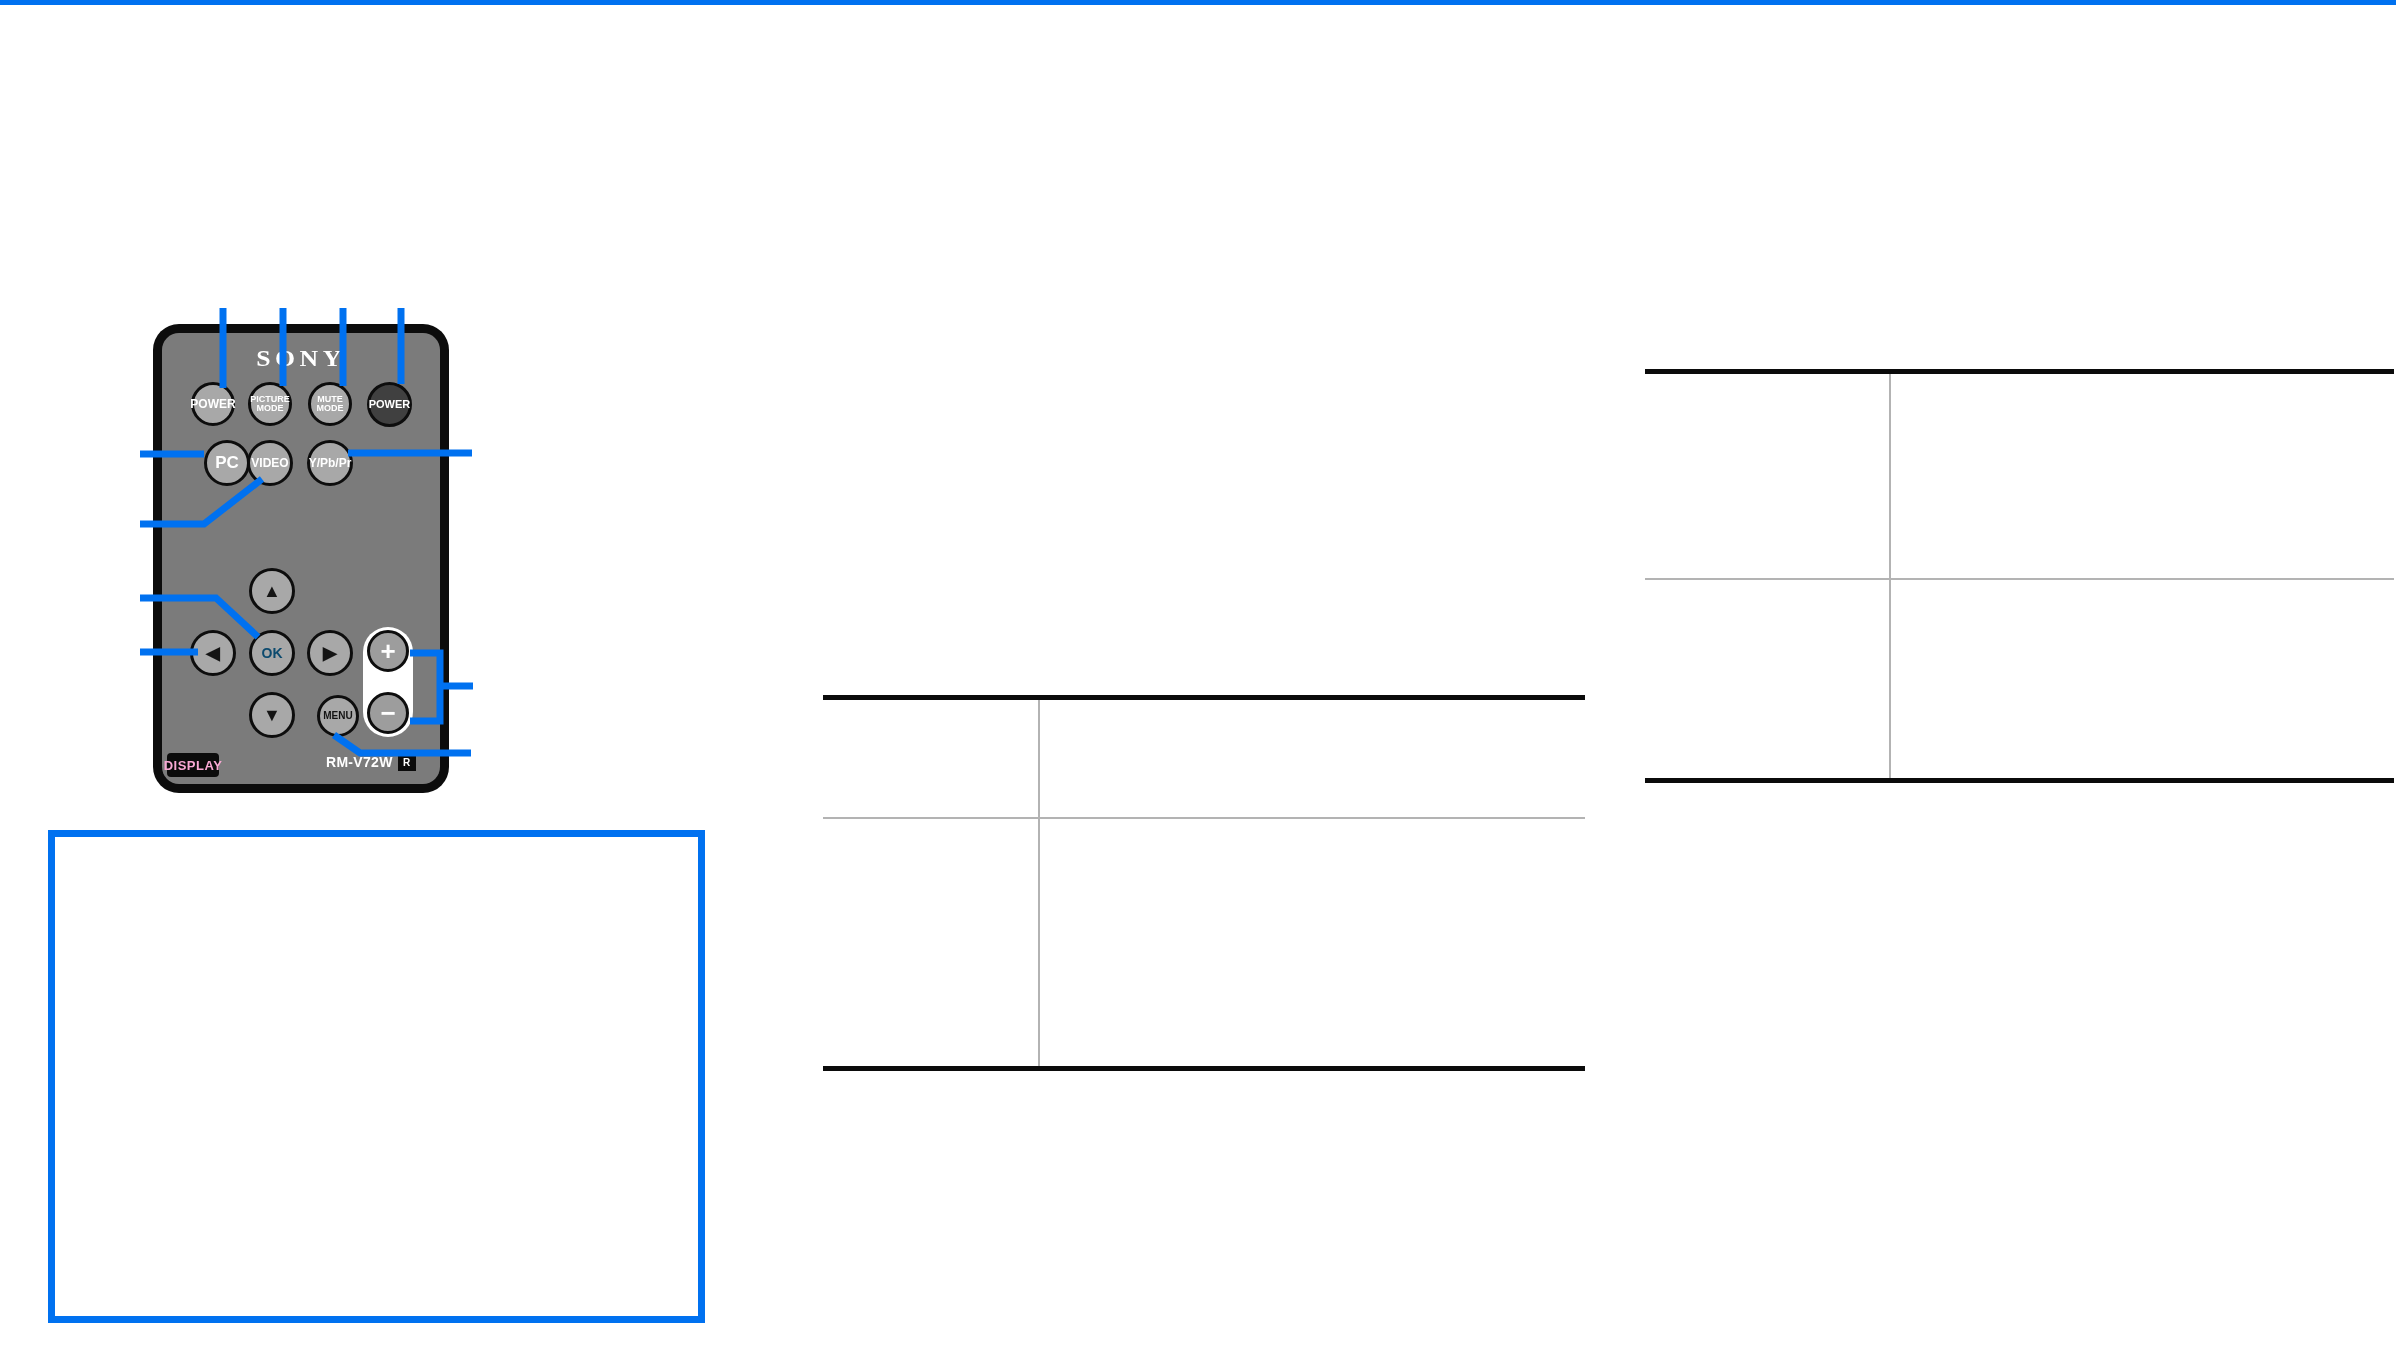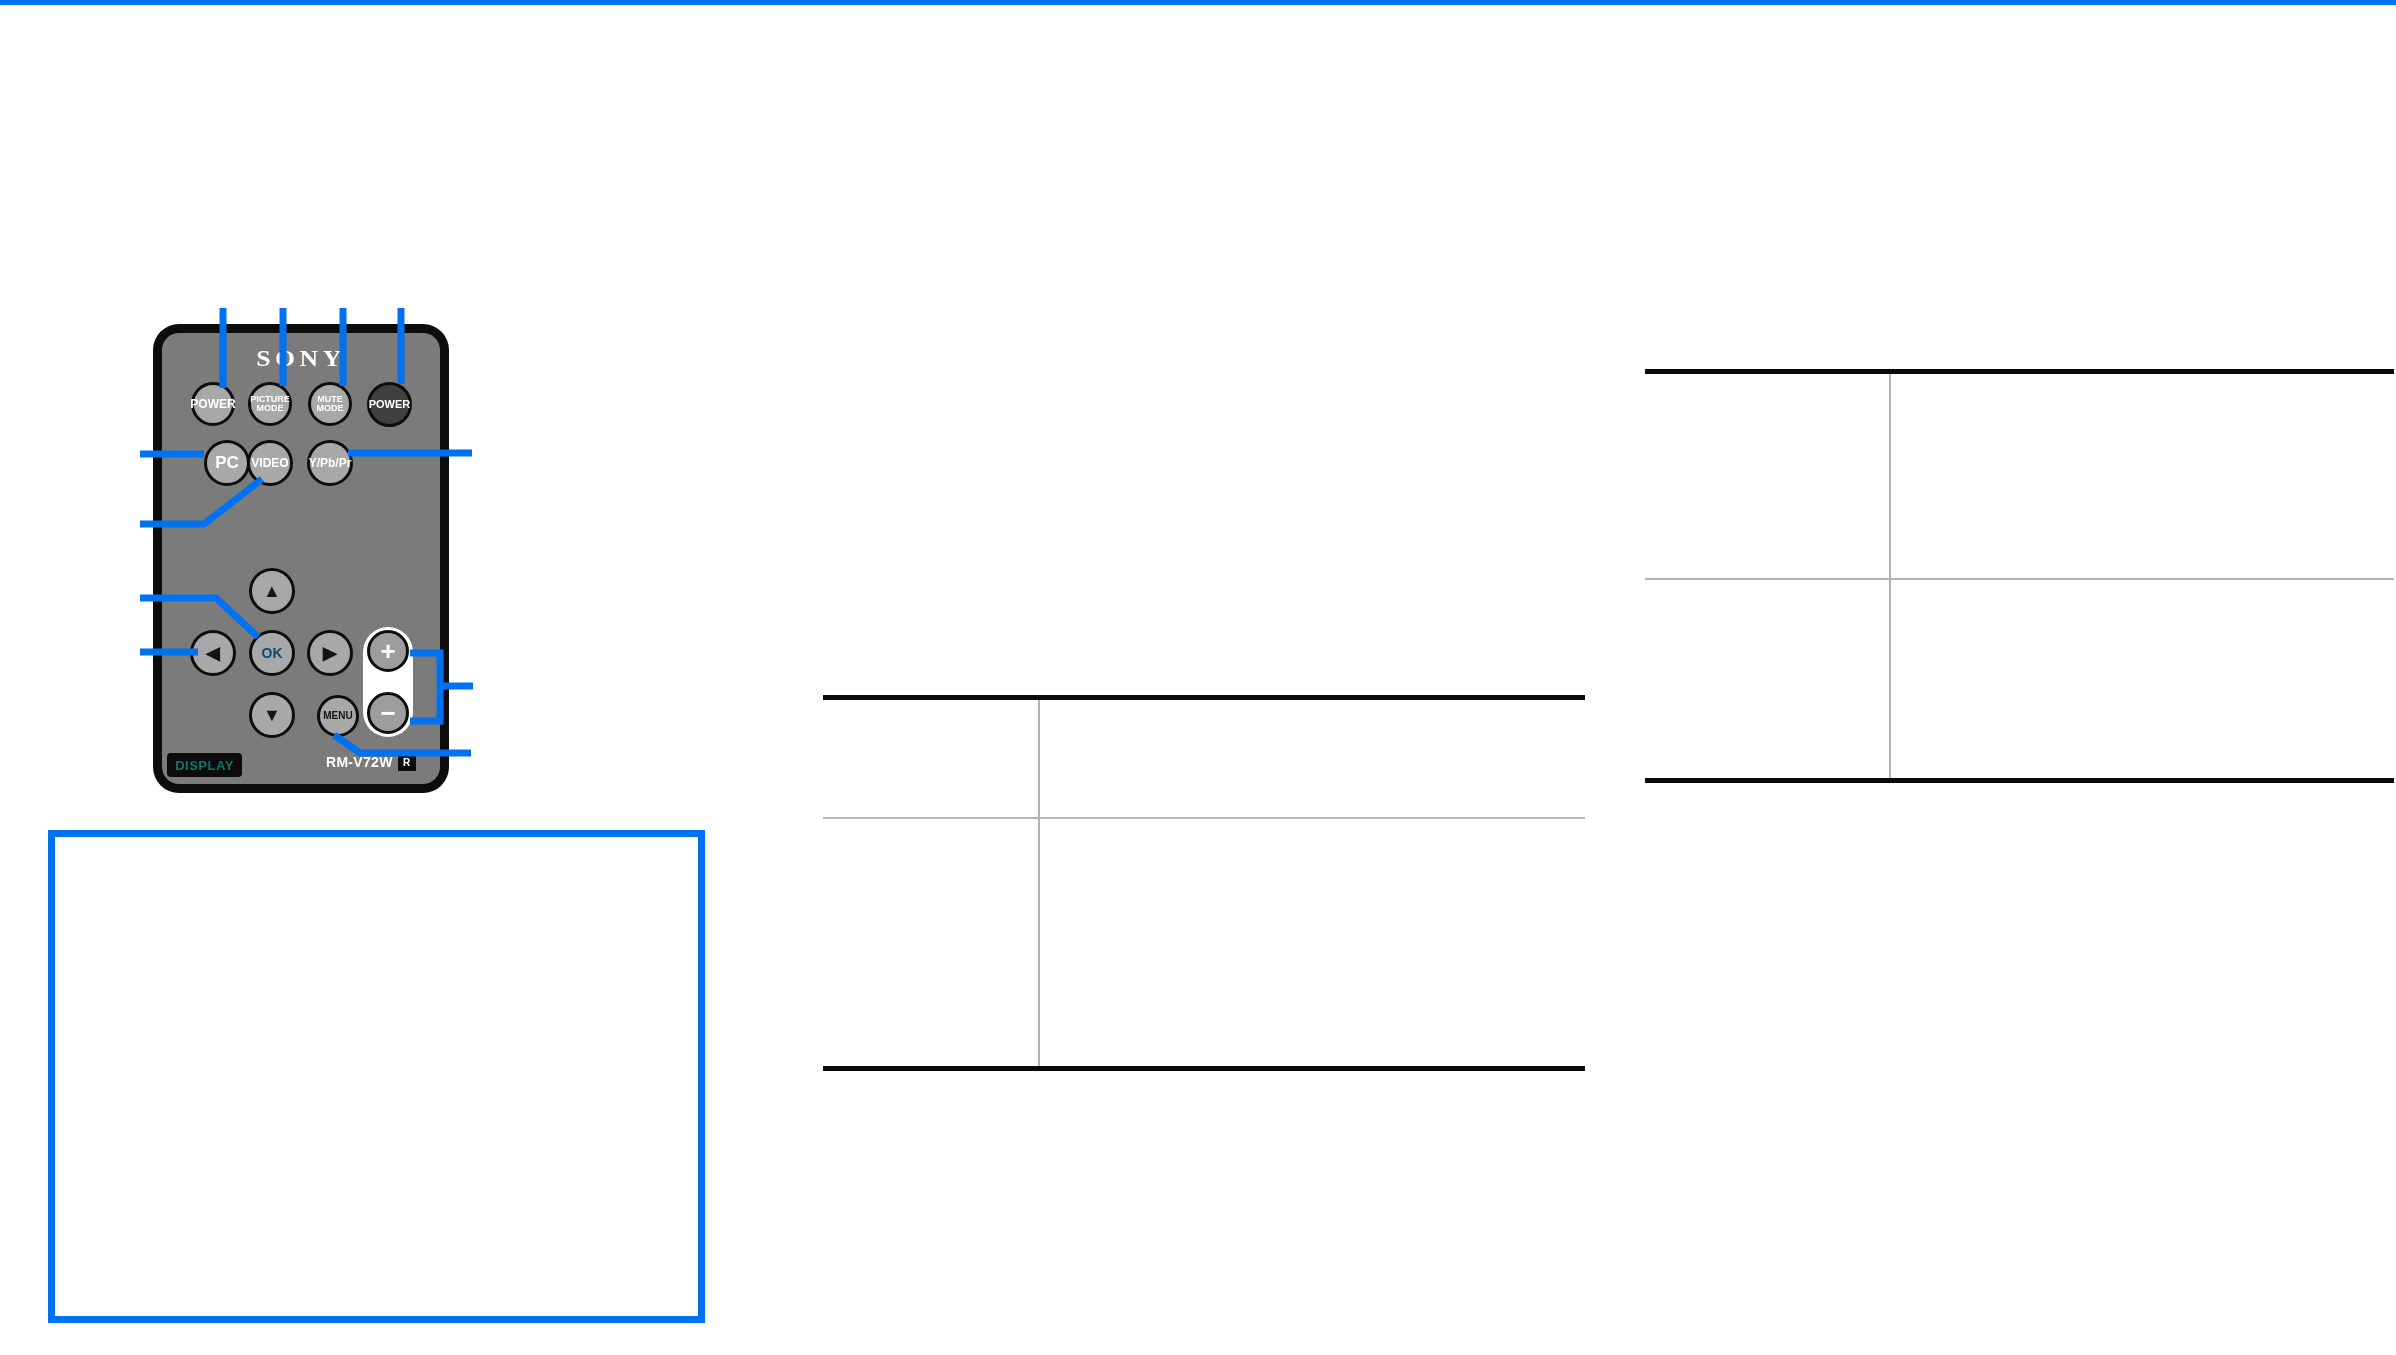--- a/index.html
+++ b/index.html
@@ -21,22 +21,22 @@
        text-align:center;color:#fff;font-weight:bold;line-height:1.02;}
   .btn-green{background:#404040;}
   .glyph{color:#141414;}
   .ok-text{color:#0c4a6e;}
   .menu-text{color:#141414;}
   .volume-pill{position:absolute;left:363px;top:627px;width:50px;height:110px;
                background:#fff;border-radius:25px;}
   .vol-label{position:absolute;left:356px;top:674px;width:64px;height:14px;
              text-align:center;color:#fff;font-weight:bold;font-size:10px;}
   .vol-sign{font-size:26px;line-height:20px;}
-  .display-label{position:absolute;left:167px;top:753px;width:75px;height:24px;
-                 background:#0b0b0b;border-radius:4px;color:#0f766e;font-weight:bold;
+  .display-label{position:absolute;left:167px;top:753px;width:52px;height:24px;
+                 background:#0b0b0b;border-radius:4px;color:#f9a8d4;font-weight:bold;
                  font-size:13px;letter-spacing:0.5px;display:flex;align-items:center;
                  justify-content:center;}
   .model-row{position:absolute;left:326px;top:754px;display:flex;}
   .model-text{color:#fff;font-weight:bold;font-size:14px;letter-spacing:0.3px;}
   .r-mark{display:inline-flex;align-items:center;justify-content:center;margin-left:5px;
           width:16px;height:15px;background:#0b0b0b;color:#fff;font-weight:bold;
           font-size:10px;border:1px solid #0b0b0b;}
 
   
   .callouts{position:absolute;left:0;top:0;pointer-events:none;}

